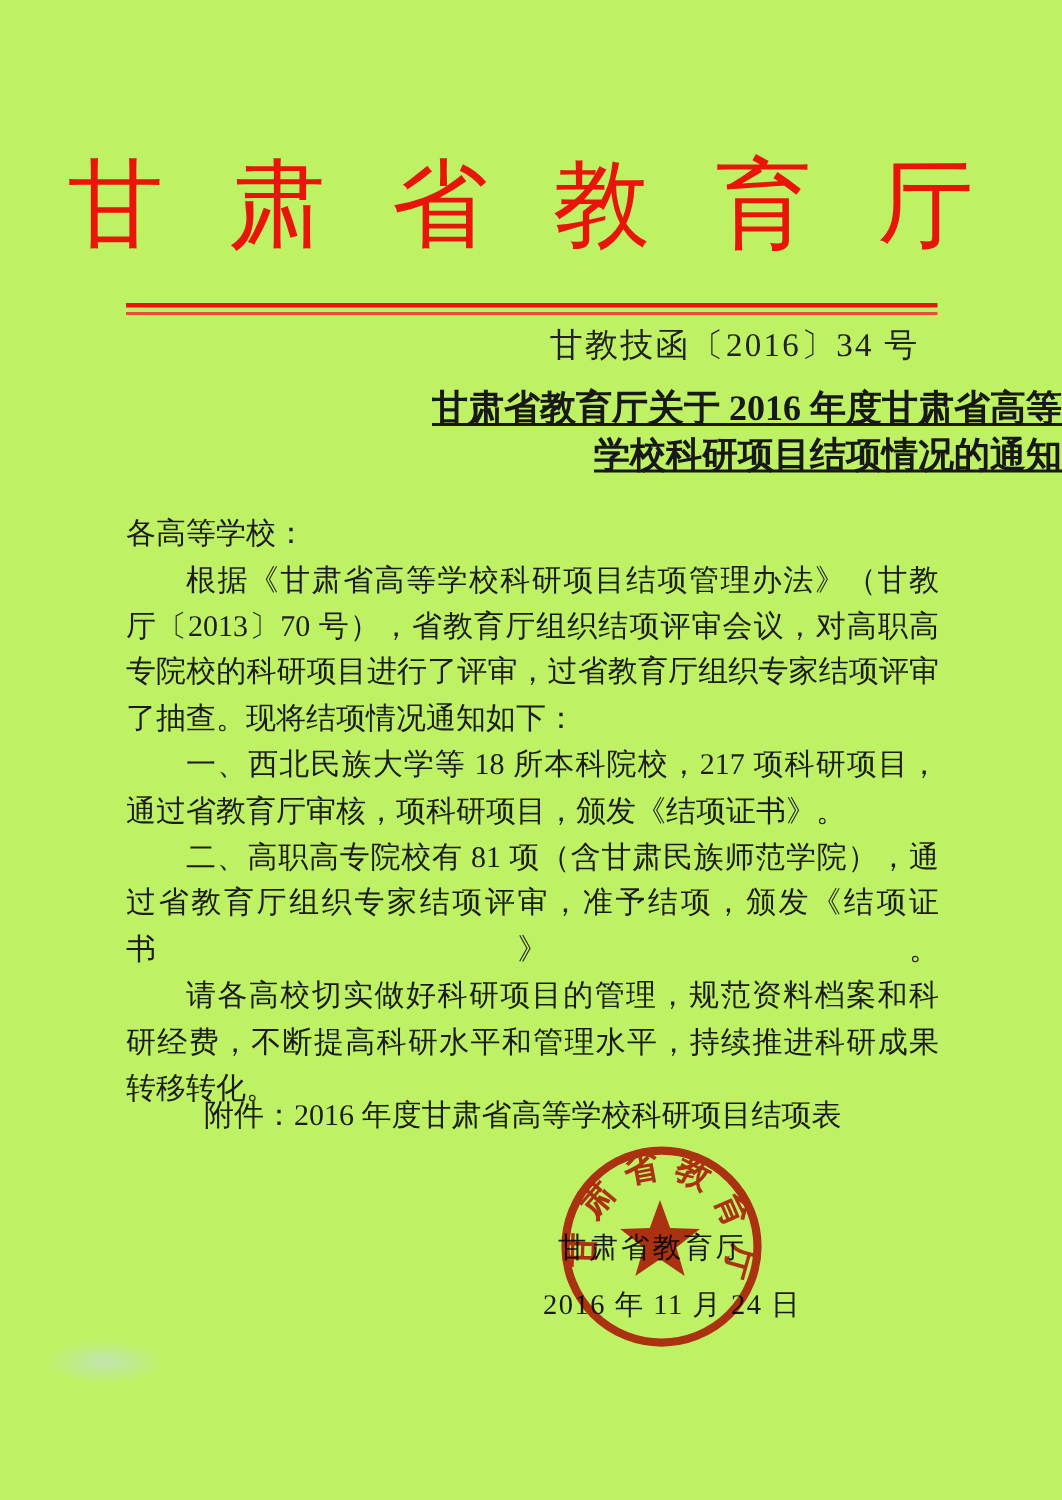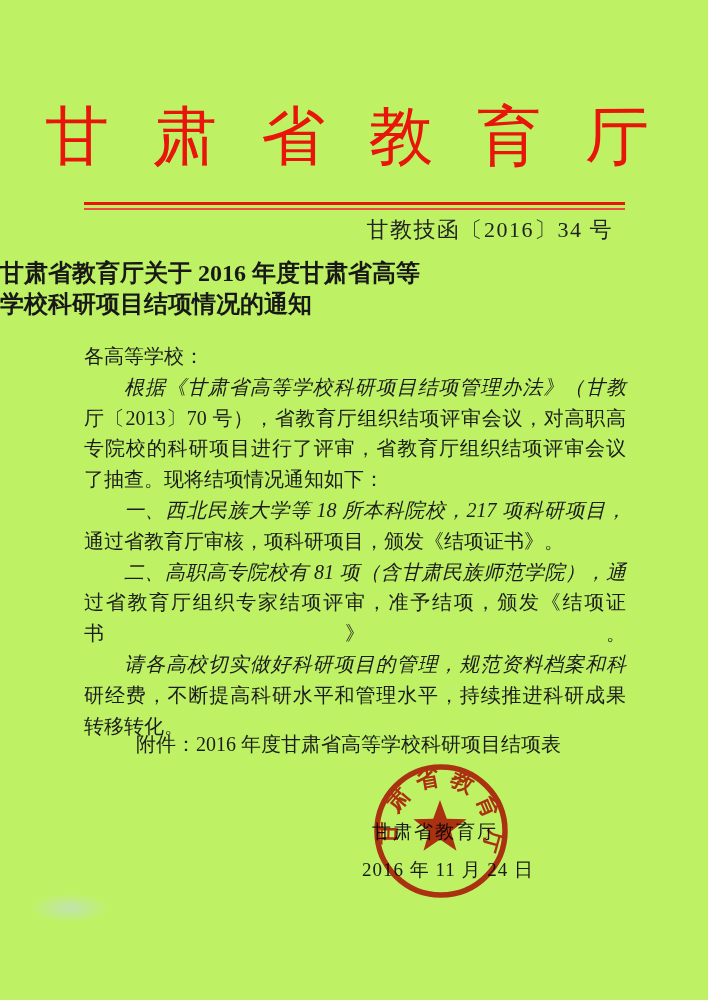--- a/index.html
+++ b/index.html
@@ -33,34 +33,35 @@
   .doc-number{
     position:absolute;top:219px;right:95px;
     font-size:22px;line-height:22px;
     letter-spacing:1.5px;
     color:#222;
     white-space:nowrap;
   }
   
   .doc-title{
     position:absolute;top:258px;left:0;width:708px;
-    text-align:left;
+    text-align:right;
     font-weight:bold;
     font-size:24px;line-height:31px;
     color:#181818;
+    text-decoration:underline;
   }
   
   .body-block{
     position:absolute;top:331px;left:84px;width:542px;
     font-size:20px;line-height:30.8px;
     color:#1c1c1c;
     margin-top:10px;
   }
   .bline{min-height:30.8px;text-align:left;}
-  .bline.ind{padding-left:40px;font-style:italic;}
+  .bline.ind{padding-left:40px;}
   .bline.fill{text-align:justify;text-align-last:justify;}
   .attachment{
     position:absolute;top:731px;left:96px;width:542px;
     padding-left:40px;box-sizing:border-box;
     font-size:20px;line-height:26px;color:#1c1c1c;
     white-space:nowrap;
   }
   
   .sig-org{
     position:absolute;top:819px;left:372px;
@@ -105,21 +106,21 @@
 
   <div class="doc-title">
     <div>甘肃省教育厅关于 2016 年度甘肃省高等</div>
     <div>学校科研项目结项情况的通知</div>
   </div>
 
   <div class="body-block">
     <div class="bline">各高等学校：</div>
     <div class="bline ind fill">根据《甘肃省高等学校科研项目结项管理办法》（甘教</div>
     <div class="bline fill">厅〔2013〕70 号），省教育厅组织结项评审会议，对高职高</div>
-    <div class="bline fill">专院校的科研项目进行了评审，省教育厅组织结项评审会议</div>
+    <div class="bline fill">专院校的科研项目进行了评审，过省教育厅组织专家结项评审</div>
     <div class="bline">了抽查。现将结项情况通知如下：</div>
     <div class="bline ind fill">一、西北民族大学等 18 所本科院校，217 项科研项目，</div>
     <div class="bline">通过省教育厅审核，项科研项目，颁发《结项证书》。</div>
     <div class="bline ind fill">二、高职高专院校有 81 项（含甘肃民族师范学院），通</div>
     <div class="bline fill">过省教育厅组织专家结项评审，准予结项，颁发《结项证书》。</div>
     <div class="bline ind fill">请各高校切实做好科研项目的管理，规范资料档案和科</div>
     <div class="bline fill">研经费，不断提高科研水平和管理水平，持续推进科研成果</div>
     <div class="bline">转移转化。</div>
   </div>
 

